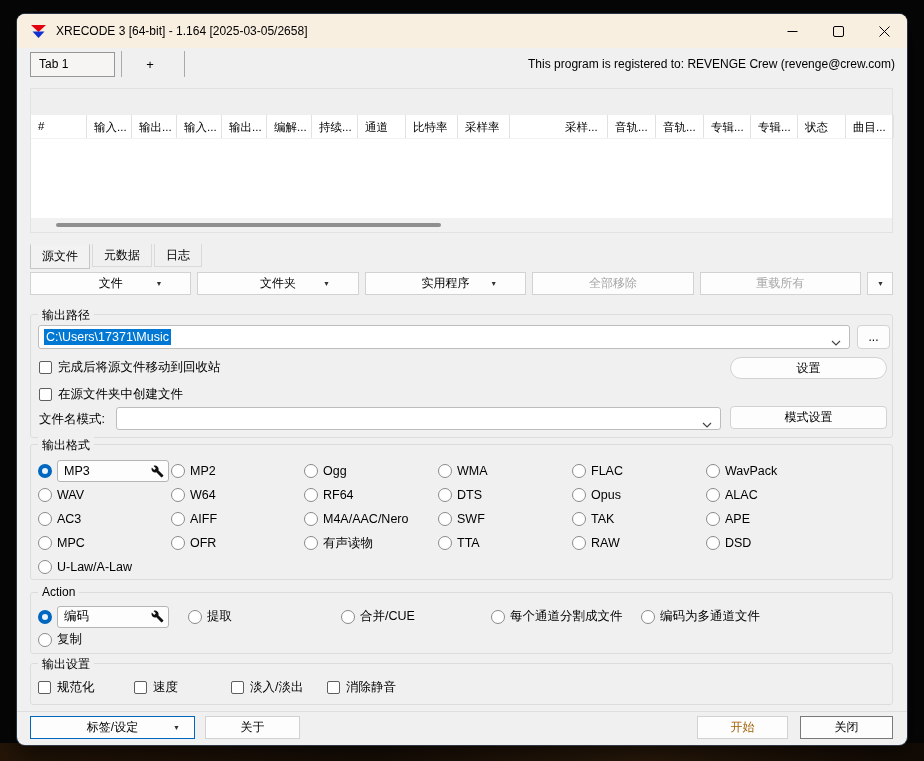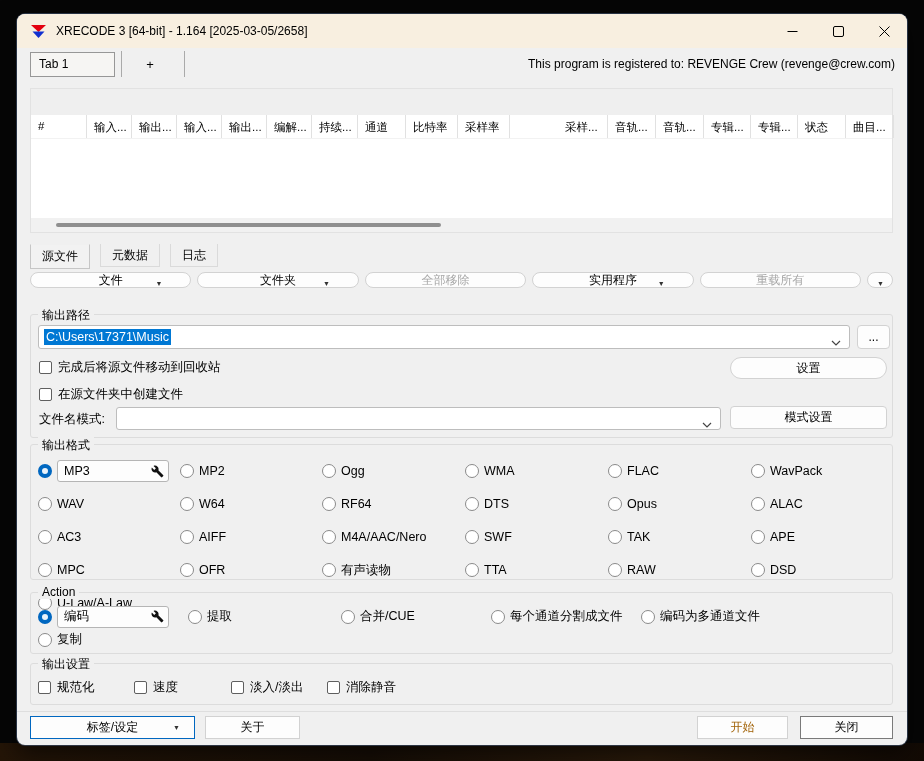--- a/index.html
+++ b/index.html
@@ -33,26 +33,26 @@
   .tbl-header { height:24px; display:flex; background:#fff; border-bottom:1px solid #f2f2f2; }
   .tbl-col { border-right:1px solid #e1e1e1; font-size:11.5px; padding:5px 3px 0 7px;
              white-space:nowrap; overflow:hidden; flex:0 0 auto; }
   .tbl-body { height:79px; background:#fff; }
   .tbl-scroll { height:14px; background:#f1f1f1; position:relative; }
   .tbl-thumb { position:absolute; left:25px; top:5px; width:385px; height:4px; background:#8f8f8f; border-radius:2px; }
 
   
   .panel-tabs { position:absolute; left:13px; top:230px; display:flex; align-items:flex-start; }
   .panel-tab { height:23px; padding:0 11px; font-size:12px; display:flex; align-items:center;
-               border:1px solid #dadada; border-top:none; background:#f0f0f0; margin-right:10px; }
+               border:1px solid #dadada; border-top:none; background:#f0f0f0; margin-right:2px; }
   .panel-tab.active { height:25px; border:1px solid #c6c6c6; border-top:1px solid #f0f0f0; background:#f2f2f2; }
 
   
   .toolbar { position:absolute; left:13px; top:258px; width:863px; display:flex; gap:6px; }
-  .btn { height:16px; background:#fdfdfd; border:1px solid #d2d2d2; border-radius:8px;
+  .btn { height:23px; background:#fdfdfd; border:1px solid #d2d2d2; border-radius:0;
          font-size:12px; display:flex; align-items:center; justify-content:center; position:relative; cursor:default; }
   .toolbar .btn { flex:1 1 0; }
   .toolbar .btn.more { flex:0 0 26px; }
   .btn.disabled { color:#a6a6a6; }
   .dd-arrow { position:absolute; right:28px; top:7px; font-size:7px; color:#333; }
   .btn.more .dd-arrow { right:8px; }
 
   
   .group { position:absolute; left:13px; width:863px; border:1px solid #dcdcdc; border-radius:3px; }
   .group-label { position:absolute; top:-8px; left:7px; background:#f0f0f0; padding:0 4px; font-size:12px; }
@@ -70,21 +70,21 @@
               background:#fdfdfd; border:1px solid #d2d2d2; border-radius:4px; font-size:12px; }
 
   .check-row { position:absolute; display:flex; align-items:center; font-size:12.5px; }
   .checkbox { width:13px; height:13px; border:1px solid #5f5f5f; border-radius:2px; background:#fff; margin-right:6px; flex:0 0 auto; }
 
   
   .radio { width:14px; height:14px; border:1px solid #8a8a8a; border-radius:50%; background:#fff; margin-right:5px; flex:0 0 auto; }
   .radio.checked { border:4px solid #0067c0; background:#eaf3fb; }
 
   .fmt-grid { position:absolute; left:7px; top:14px; display:grid;
-              grid-template-columns:133px 133px 134px 134px 134px 1fr; grid-auto-rows:24px; align-items:center;gap:9px; }
+              grid-template-columns:133px 133px 134px 134px 134px 1fr; grid-auto-rows:24px; align-items:center; }
   .fmt-cell { display:flex; align-items:center; font-size:12.5px; white-space:nowrap; }
   .editor-box { width:112px; height:22px; border:1px solid #b5b5b5; border-radius:3px; background:#fdfdfd;
                 display:flex; align-items:center; padding:0 4px 0 6px; }
   .editor-label { flex:1; font-size:12.5px; }
 
   .act-grid { position:absolute; left:7px; top:12px; display:grid;
               grid-template-columns:150px 153px 150px 150px 1fr; grid-auto-rows:23px; align-items:center; }
   .set-grid { position:absolute; left:7px; top:13px; display:grid;
               grid-template-columns:96px 97px 96px 1fr; grid-auto-rows:20px; align-items:center; }
 
@@ -176,26 +176,26 @@
 
   <div class="toolbar" id="toolbar">
       <div class="btn">
         <span>文件</span>
         <span class="dd-arrow">▼</span>
       </div>
       <div class="btn">
         <span>文件夹</span>
         <span class="dd-arrow">▼</span>
       </div>
-      <div class="btn disabled">
-        <span>全部移除</span>
-      </div>
       <div class="btn">
         <span>实用程序</span>
         <span class="dd-arrow">▼</span>
+      </div>
+      <div class="btn disabled">
+        <span>全部移除</span>
       </div>
       <div class="btn disabled">
         <span>重载所有</span>
       </div>
       <div class="btn more">
         <span class="dd-arrow">▼</span>
       </div>
     </div>
 
   <div class="group g-path">

